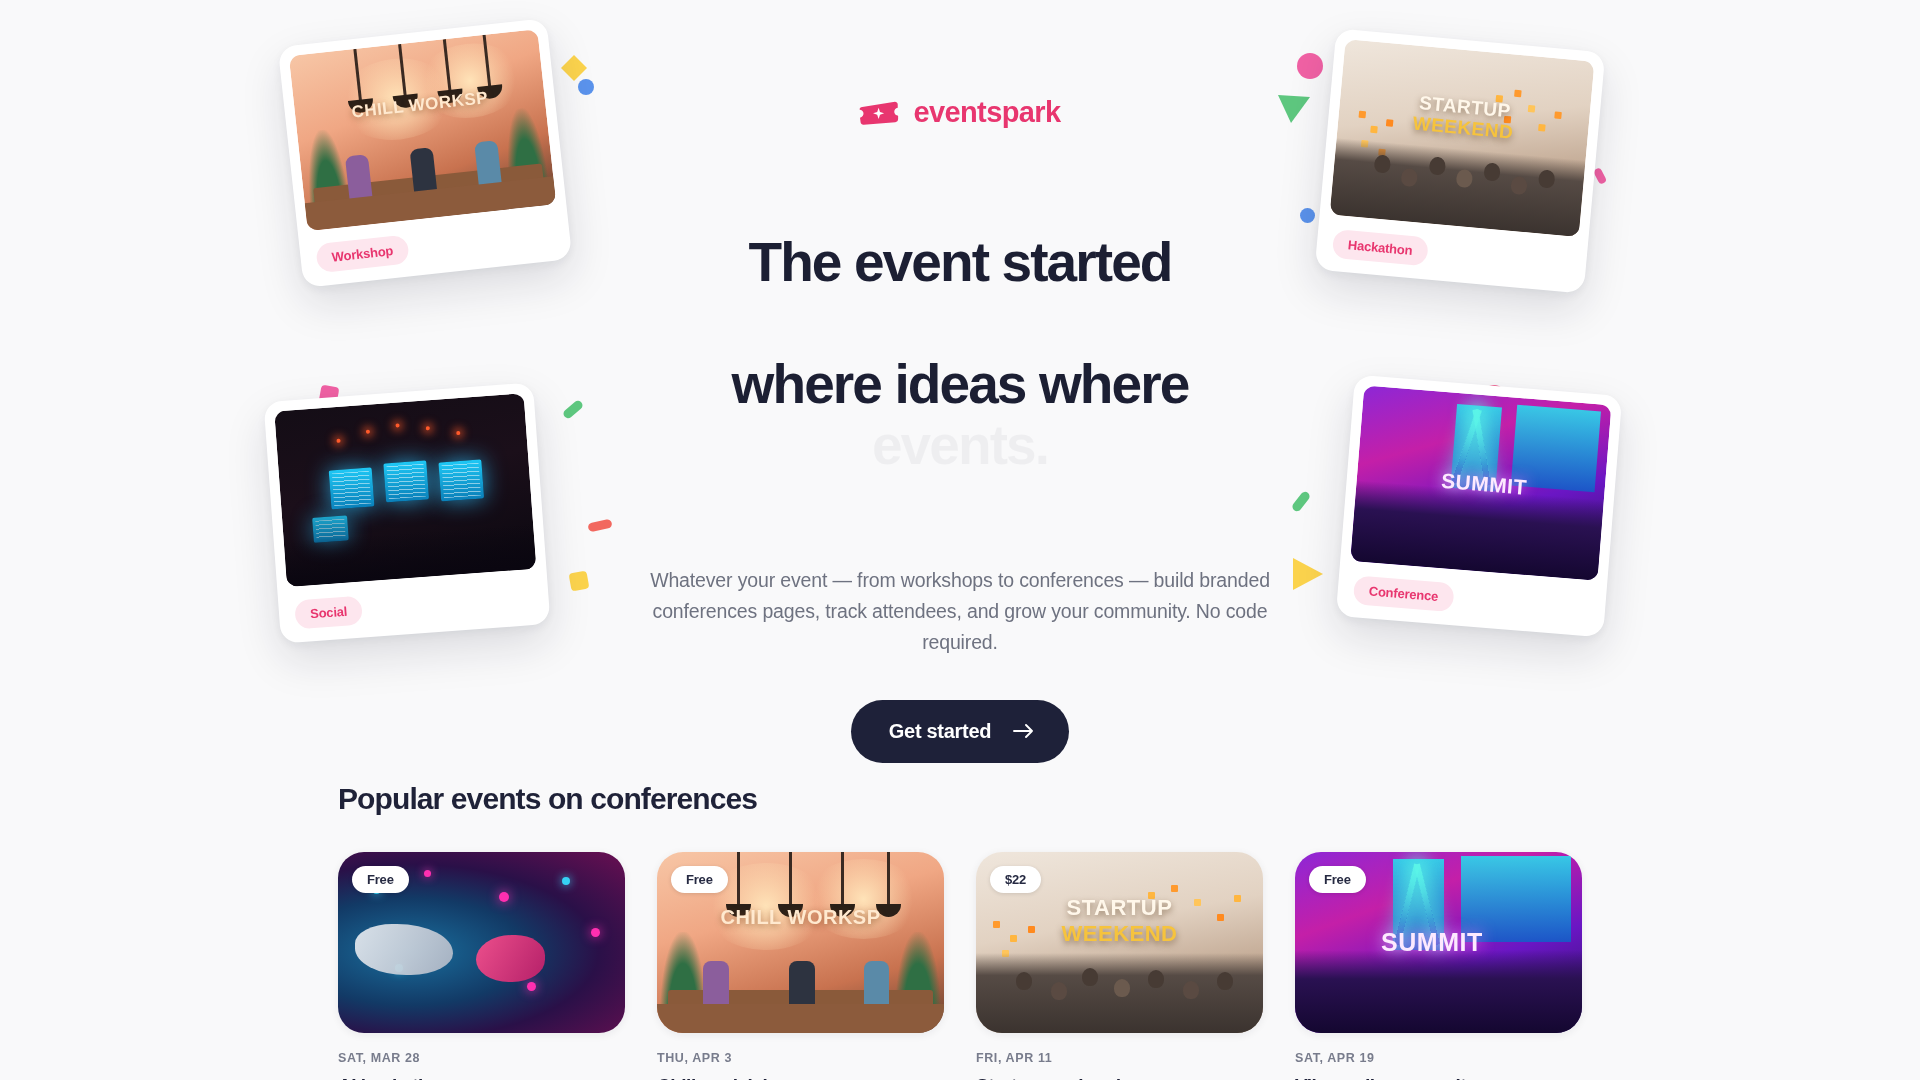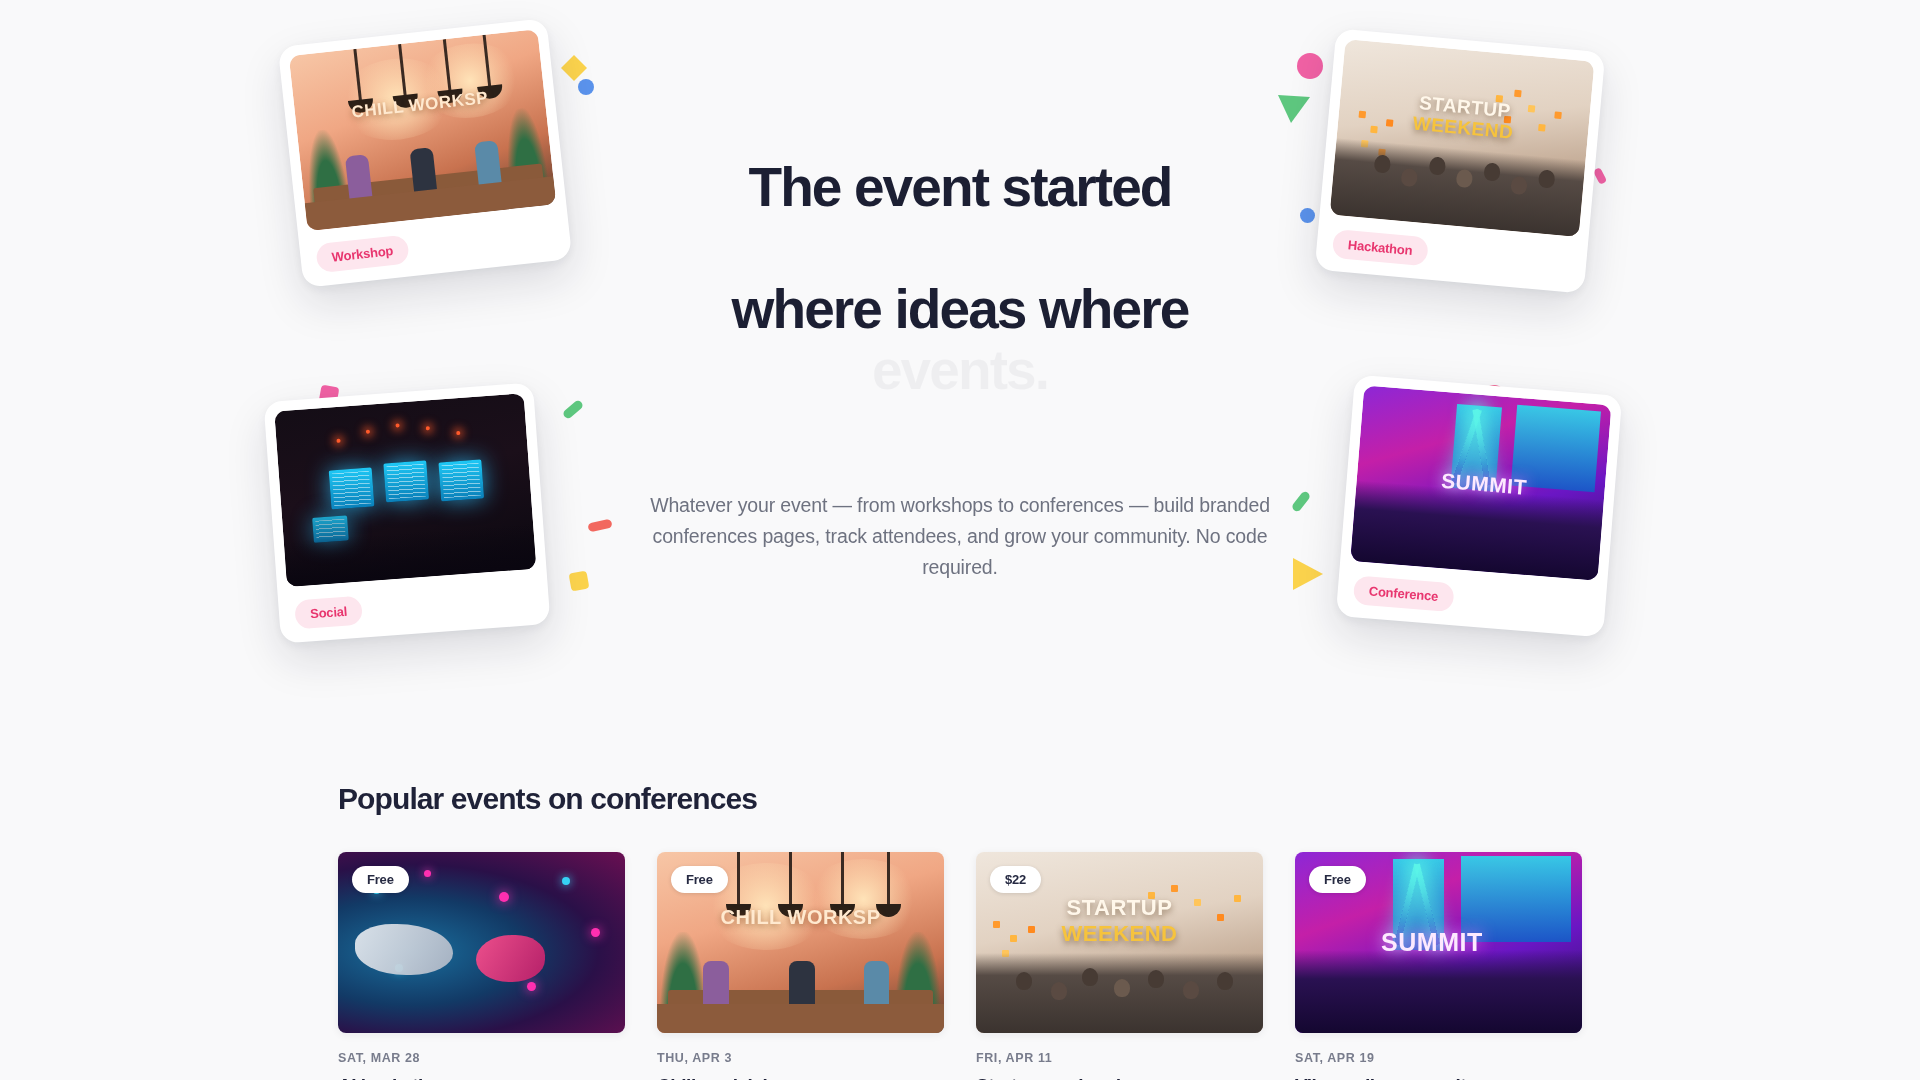--- a/index.html
+++ b/index.html
@@ -133,21 +133,21 @@
     position: absolute; left: 338px; top: 782px; width: 1244px;
   }
   .section-title {
     font-size: 30px; font-weight: 800; color: #1f2238;
     letter-spacing: -0.9px; margin-bottom: 36px;
   }
   .ev-grid { display: grid; grid-template-columns: repeat(4, 287px); gap: 0 32px; }
   .ev-card { width: 287px; cursor: pointer; }
   .ev-thumb {
     position: relative; width: 287px; height: 181px;
-    border-radius: 8px; overflow: hidden;
+    border-radius: 26px; overflow: hidden;
     box-shadow: 0 2px 8px rgba(24,26,48,0.07);
   }
   .ev-badge {
     position: absolute; left: 14px; top: 14px; z-index: 3;
     background: #fff; color: #262a42;
     font-size: 13px; font-weight: 700; letter-spacing: -0.2px;
     padding: 6px 15px; border-radius: 999px;
     box-shadow: 0 1px 4px rgba(0,0,0,0.12);
   }
   .ev-date {
@@ -285,29 +285,44 @@
           <div class="rows"></div>
         </div>
       </div>
       <div class="fcard-foot">
         <span class="pill">Conference</span>
       </div>
     </div>
 
     <div class="hero-center">
 
+      <div class="logo-row">
+        <svg class="ticket-icon" viewBox="0 0 44 30">
+          <path d="M3 8.5 L38 3 C39.5 3 41 4 41 6 v3.5 c-2.4 .4 -4 2.4 -3.7 4.8 .3 2.1 2 3.6 4.1 3.6 v3.6 c0 1.9 -1.3 3.2 -3 3.4 L4.6 27.5 C2.9 27.7 1.4 26.5 1.2 24.8 L.6 20 c2.4 -.4 4 -2.5 3.7 -4.9 -.3 -2 -2 -3.5 -4 -3.6 L.2 11 C0 9.5 1.3 8.7 3 8.5 Z" fill="#e8366f"></path>
+          <path d="M20.5 9.5 l1.5 4.4 4.4 1.5 -4.4 1.5 -1.5 4.4 -1.5 -4.4 -4.4 -1.5 4.4 -1.5 Z" fill="#ffffff"></path>
+        </svg>
+        <span class="logo-text">eventspark</span>
+      </div>
 
       <h1 class="headline">
         <span>The event started</span><br>
         <span>where ideas where</span>
         <span class="fade-word">events.</span>
       </h1>
 
       <p class="subhead">Whatever your event — from workshops to conferences — build branded conferences pages, track attendees, and grow your community. No code required.</p>
 
+      <div class="cta-wrap">
+        <button class="cta-btn">
+          <span>Get started</span>
+          <svg class="cta-arrow" viewBox="0 0 22 16">
+            <path d="M1 8 H19 M13 2 L19 8 L13 14" stroke="#fff" stroke-width="1.9" fill="none" stroke-linecap="round" stroke-linejoin="round"></path>
+          </svg>
+        </button>
+      </div>
 
     </div>
   </div>
 
   <div class="section">
     <h2 class="section-title">Popular events on conferences</h2>
 
     <div class="ev-grid">
 
       <div class="ev-card">

